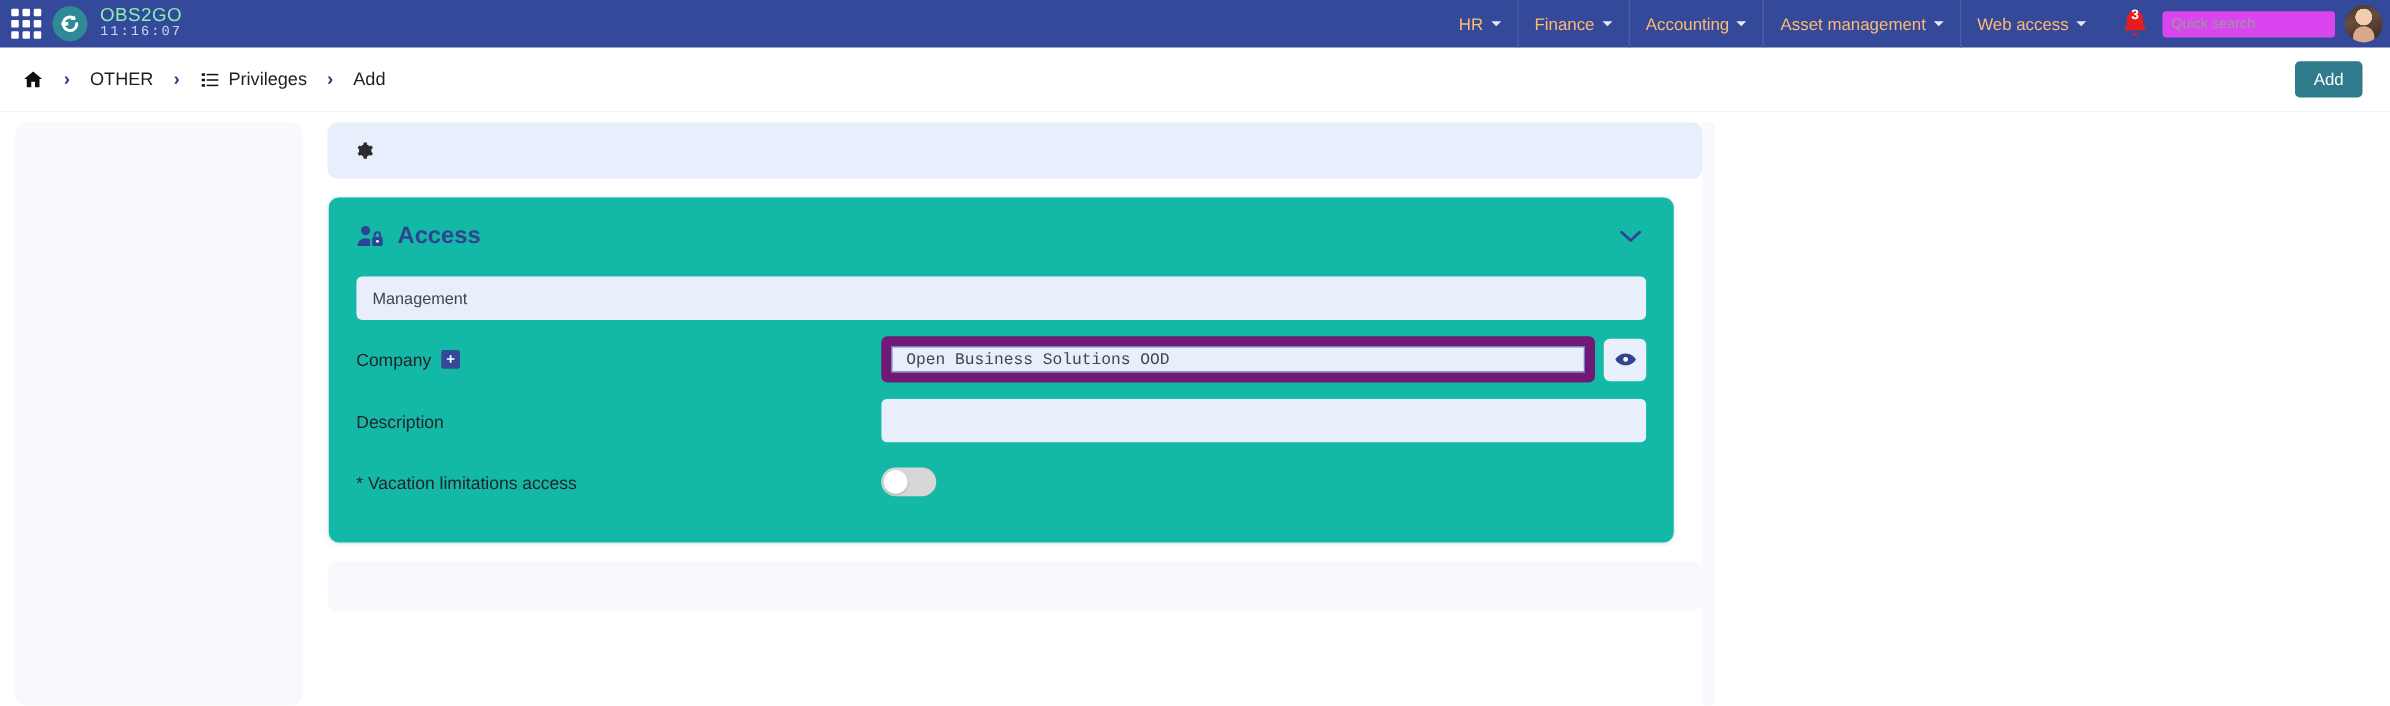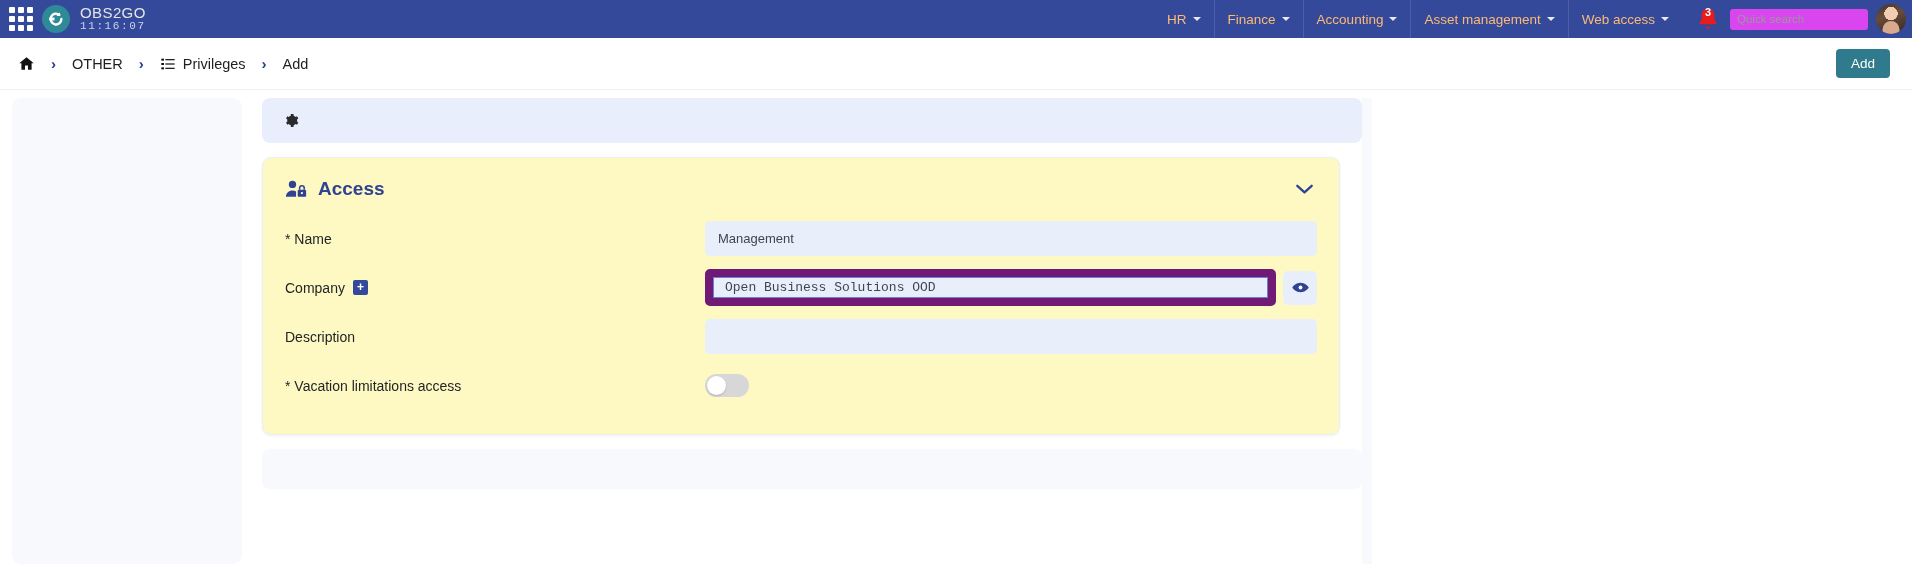--- a/index.html
+++ b/index.html
@@ -38,21 +38,21 @@
     background: #2e8a96;
     margin-left: 8px;
     display: flex; align-items: center; justify-content: center;
     flex: 0 0 auto;
   }
   .brand-text {
     margin-left: 10px;
     line-height: 1.05;
     color: #ffffff;
   }
-  .brand-title { font-size: 15px; letter-spacing: .4px; color:#e5e5e5; }
+  .brand-title { font-size: 15px; letter-spacing: .4px; color:#86efac; }
   .brand-time  { font-size: 11px; letter-spacing: 1.6px; color:#c9d2ee; font-family:"Liberation Mono", monospace; }
 
   .nav-spacer { flex: 1 1 auto; }
 
   .nav-menu { display: flex; align-items: center; height: 38px; }
   .nav-item {
     color: #fdba74;
     font-size: 13.5px;
     padding: 0 13px;
     height: 38px;
@@ -183,21 +183,21 @@
     border-radius: 8px;
     display: flex;
     align-items: center;
     padding: 0 22px;
   }
   .gear-icon { cursor: pointer; display:flex; }
 
   .card {
     width: 1078px;
     margin-top: 14px;
-    background: #fef9c3;
+    background: #14b8a6;
     border: 1px solid #eceff3;
     border-radius: 9px;
     box-shadow: 0 1px 3px rgba(16,24,40,.06);
     padding: 16px 22px 24px 22px;
   }
   .card-head {
     display: flex; align-items: center;
     padding: 4px 0 14px 0;
   }
   .card-title {
@@ -427,23 +427,20 @@
         </span>
         <span class="card-title">Access</span>
         <span class="chev-collapse">
           <svg width="17" height="11" viewBox="0 0 18 11" aria-hidden="true">
             <path d="M1.4 1.6 9 8.6l7.6-7" fill="none" stroke="#2f4392" stroke-width="2.4" stroke-linecap="round" stroke-linejoin="round"></path>
           </svg>
         </span>
       </div>
 
       <div class="form-row">
-        <div class="form-label">
-          <span>* Name</span>
-        </div>
         <div class="form-control-wrap">
           <input class="field" value="Management" style="">
         </div>
       </div>
 
       <div class="form-row">
         <div class="form-label">
           <span>Company</span>
           <span class="badge-plus">+</span>
         </div>

